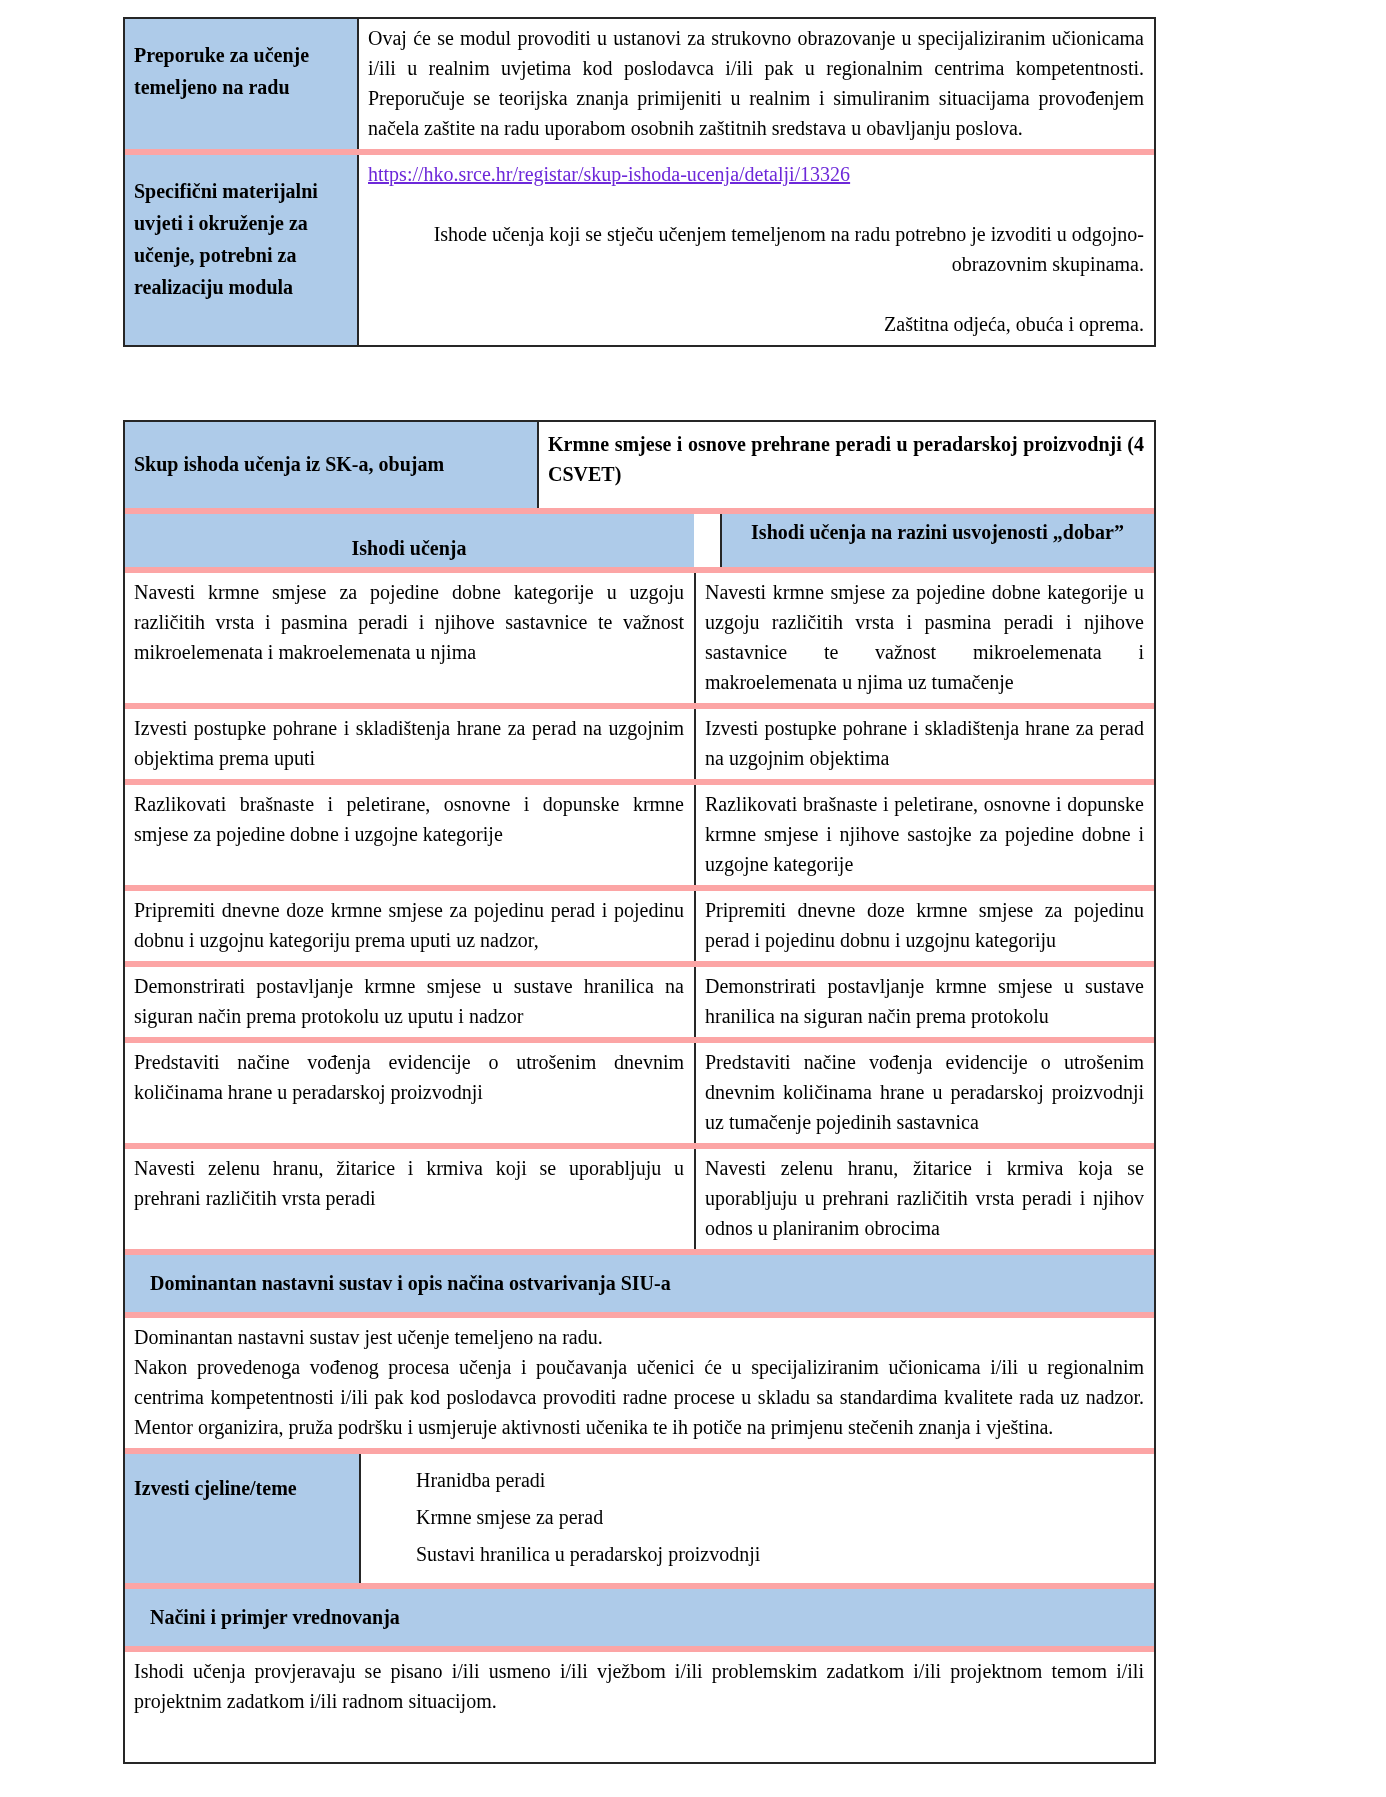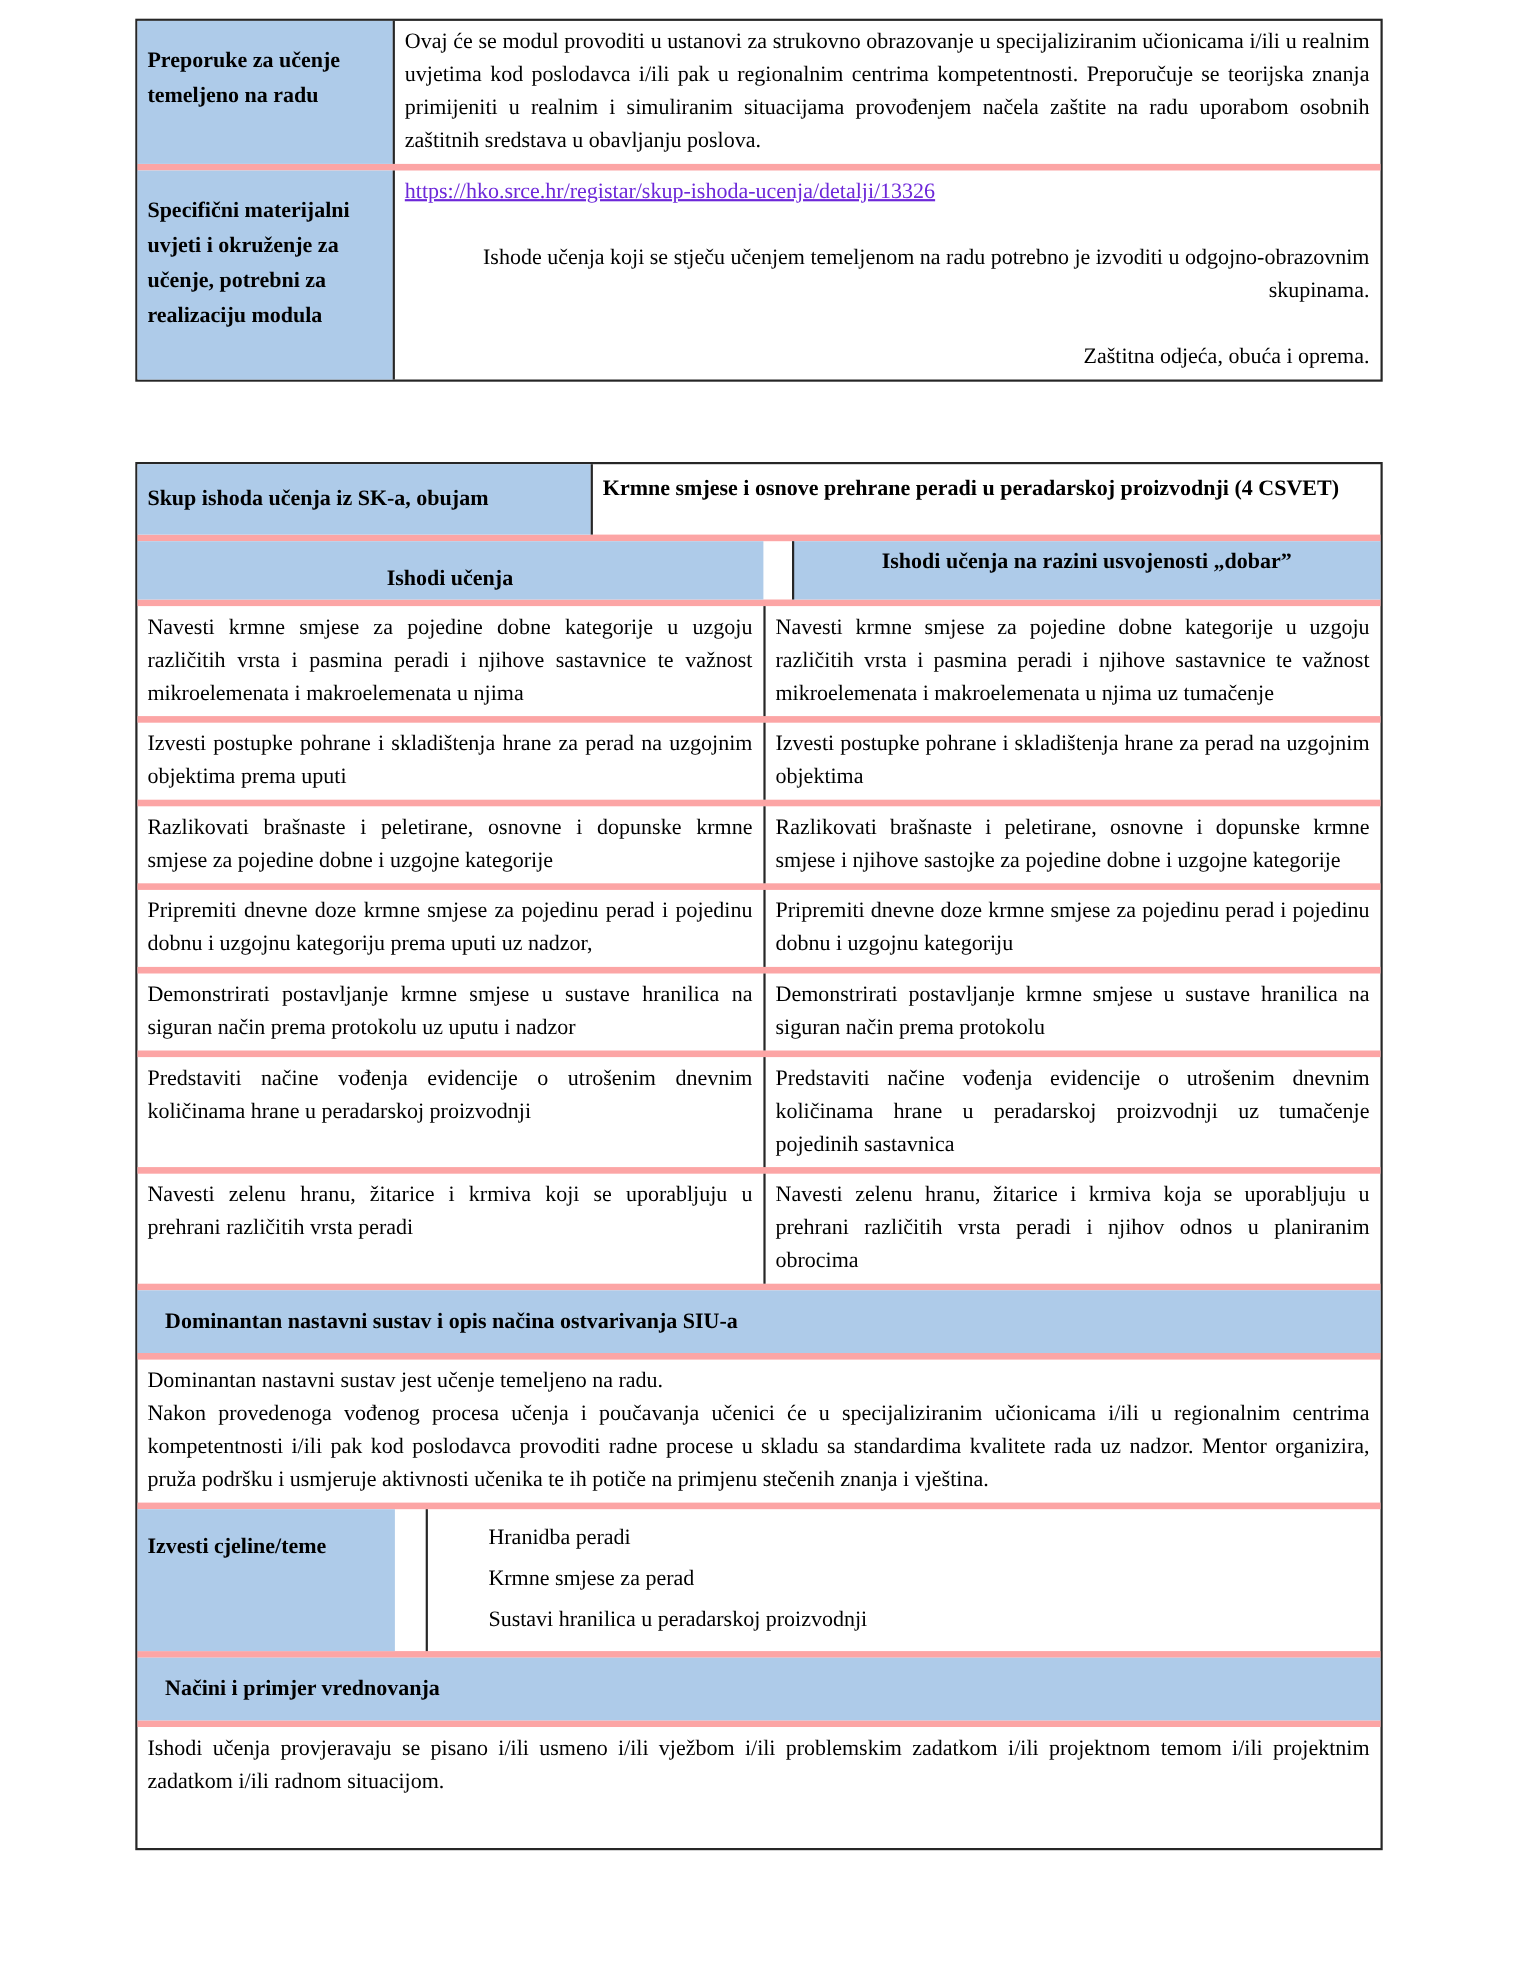--- a/index.html
+++ b/index.html
@@ -4,21 +4,21 @@
 <style>
   html,body{margin:0;padding:0;background:#ffffff;}
   body{
     width:1386px;
     font-family:"Liberation Serif","DejaVu Serif",serif;
     color:#000;
     font-size:20px;
     line-height:1.5;
   }
   .page{
-    width:1134px;
+    width:1033px;
     margin:17px 142px 30px 123px;
   }
   .tbl{
     border:2px solid #262626;
     box-sizing:border-box;
     width:100%;
   }
   .row{display:flex;}
   .row + .row{border-top:6px solid #fca5a5;}
   .cell{
@@ -41,21 +41,21 @@
   .t2-hlabel{width:412px;flex:0 0 412px;display:flex;align-items:center;min-height:64px;}
   .t2-hvalue{flex:1;padding-top:7px;padding-bottom:19px;}
   .t2-subL{width:569px;flex:0 0 569px;padding-top:19px;padding-bottom:4px;}
   .t2-subR{flex:1;padding-top:3px;padding-bottom:4px;margin-left:26px;}
   .t2-outL{width:569px;flex:0 0 569px;}
   .t2-outR{flex:1;}
   .fullrow{width:100%;}
   .section-head{padding:13px 25px 14px;}
   .body-text p{margin:0;}
   .units-label{width:234px;flex:0 0 234px;padding-top:16px;line-height:1.85;}
-  .units-content{flex:1;padding:8px 10px 10px 55px;line-height:1.85;margin-left:28px;}
+  .units-content{flex:1;padding:8px 10px 10px 55px;line-height:1.85;}
   .eval-text{padding-bottom:46px;}
 </style>
 </head>
 <body>
 
 <div class="page">
 
   <div class="tbl">
     <div class="row">
       <div class="cell blue bold t1-label">Preporuke za učenje temeljeno na radu</div>

